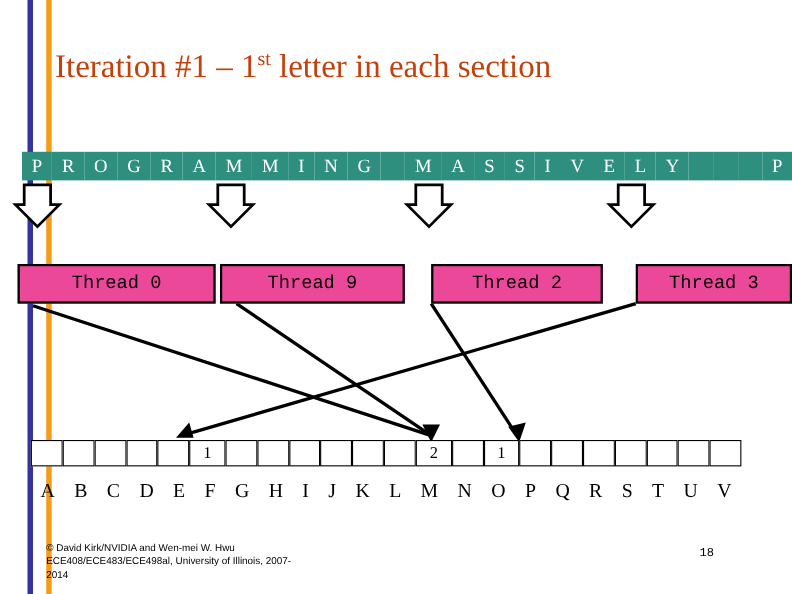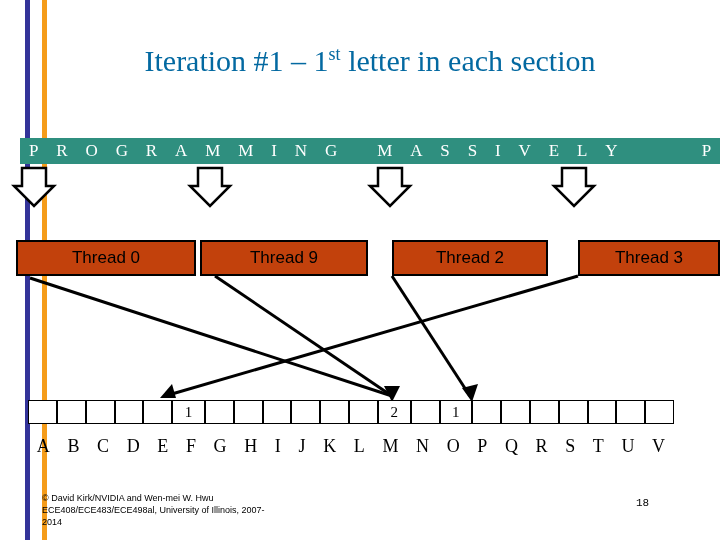--- a/index.html
+++ b/index.html
@@ -18,24 +18,23 @@
     background:#333399;
   }
   .bar-orange {
     position:absolute; left:42px; top:0; width:5px; height:540px;
     background:#f59c1a;
   }
 
   
   .title {
     position:absolute; left:50px; top:44px; width:640px;
-    text-align:center;
     font-family:"Liberation Serif", serif;
     font-size:30px;
-    color:#0369a1;
+    color:#c2410c;
     line-height:1.1;
     white-space:nowrap;
   }
   .title sup { font-size:18px; vertical-align:super; }
 
   
   .strip {
     position:absolute; left:20px; top:138px;
     width:700px; height:26px;
     display:flex;
@@ -48,24 +47,24 @@
     display:flex; align-items:center; justify-content:center;
     box-sizing:border-box;
   }
   .strip .cell.empty { color:transparent; }
 
   
   .threadbox {
     position:absolute;
     height:36px;
     border:2px solid #000000;
-    background:#c2410c;
+    background:#ec4899;
     box-sizing:border-box;
     display:flex; align-items:center; justify-content:center;
-    font-family:Liberation Sans, sans-serif;
+    font-family:Liberation Mono, monospace;
     font-size:17px;
     color:#000000;
   }
 
   
   .gridrow {
     position:absolute; left:28px; top:400px;
     width:646px; height:24px;
     display:flex;
   }

